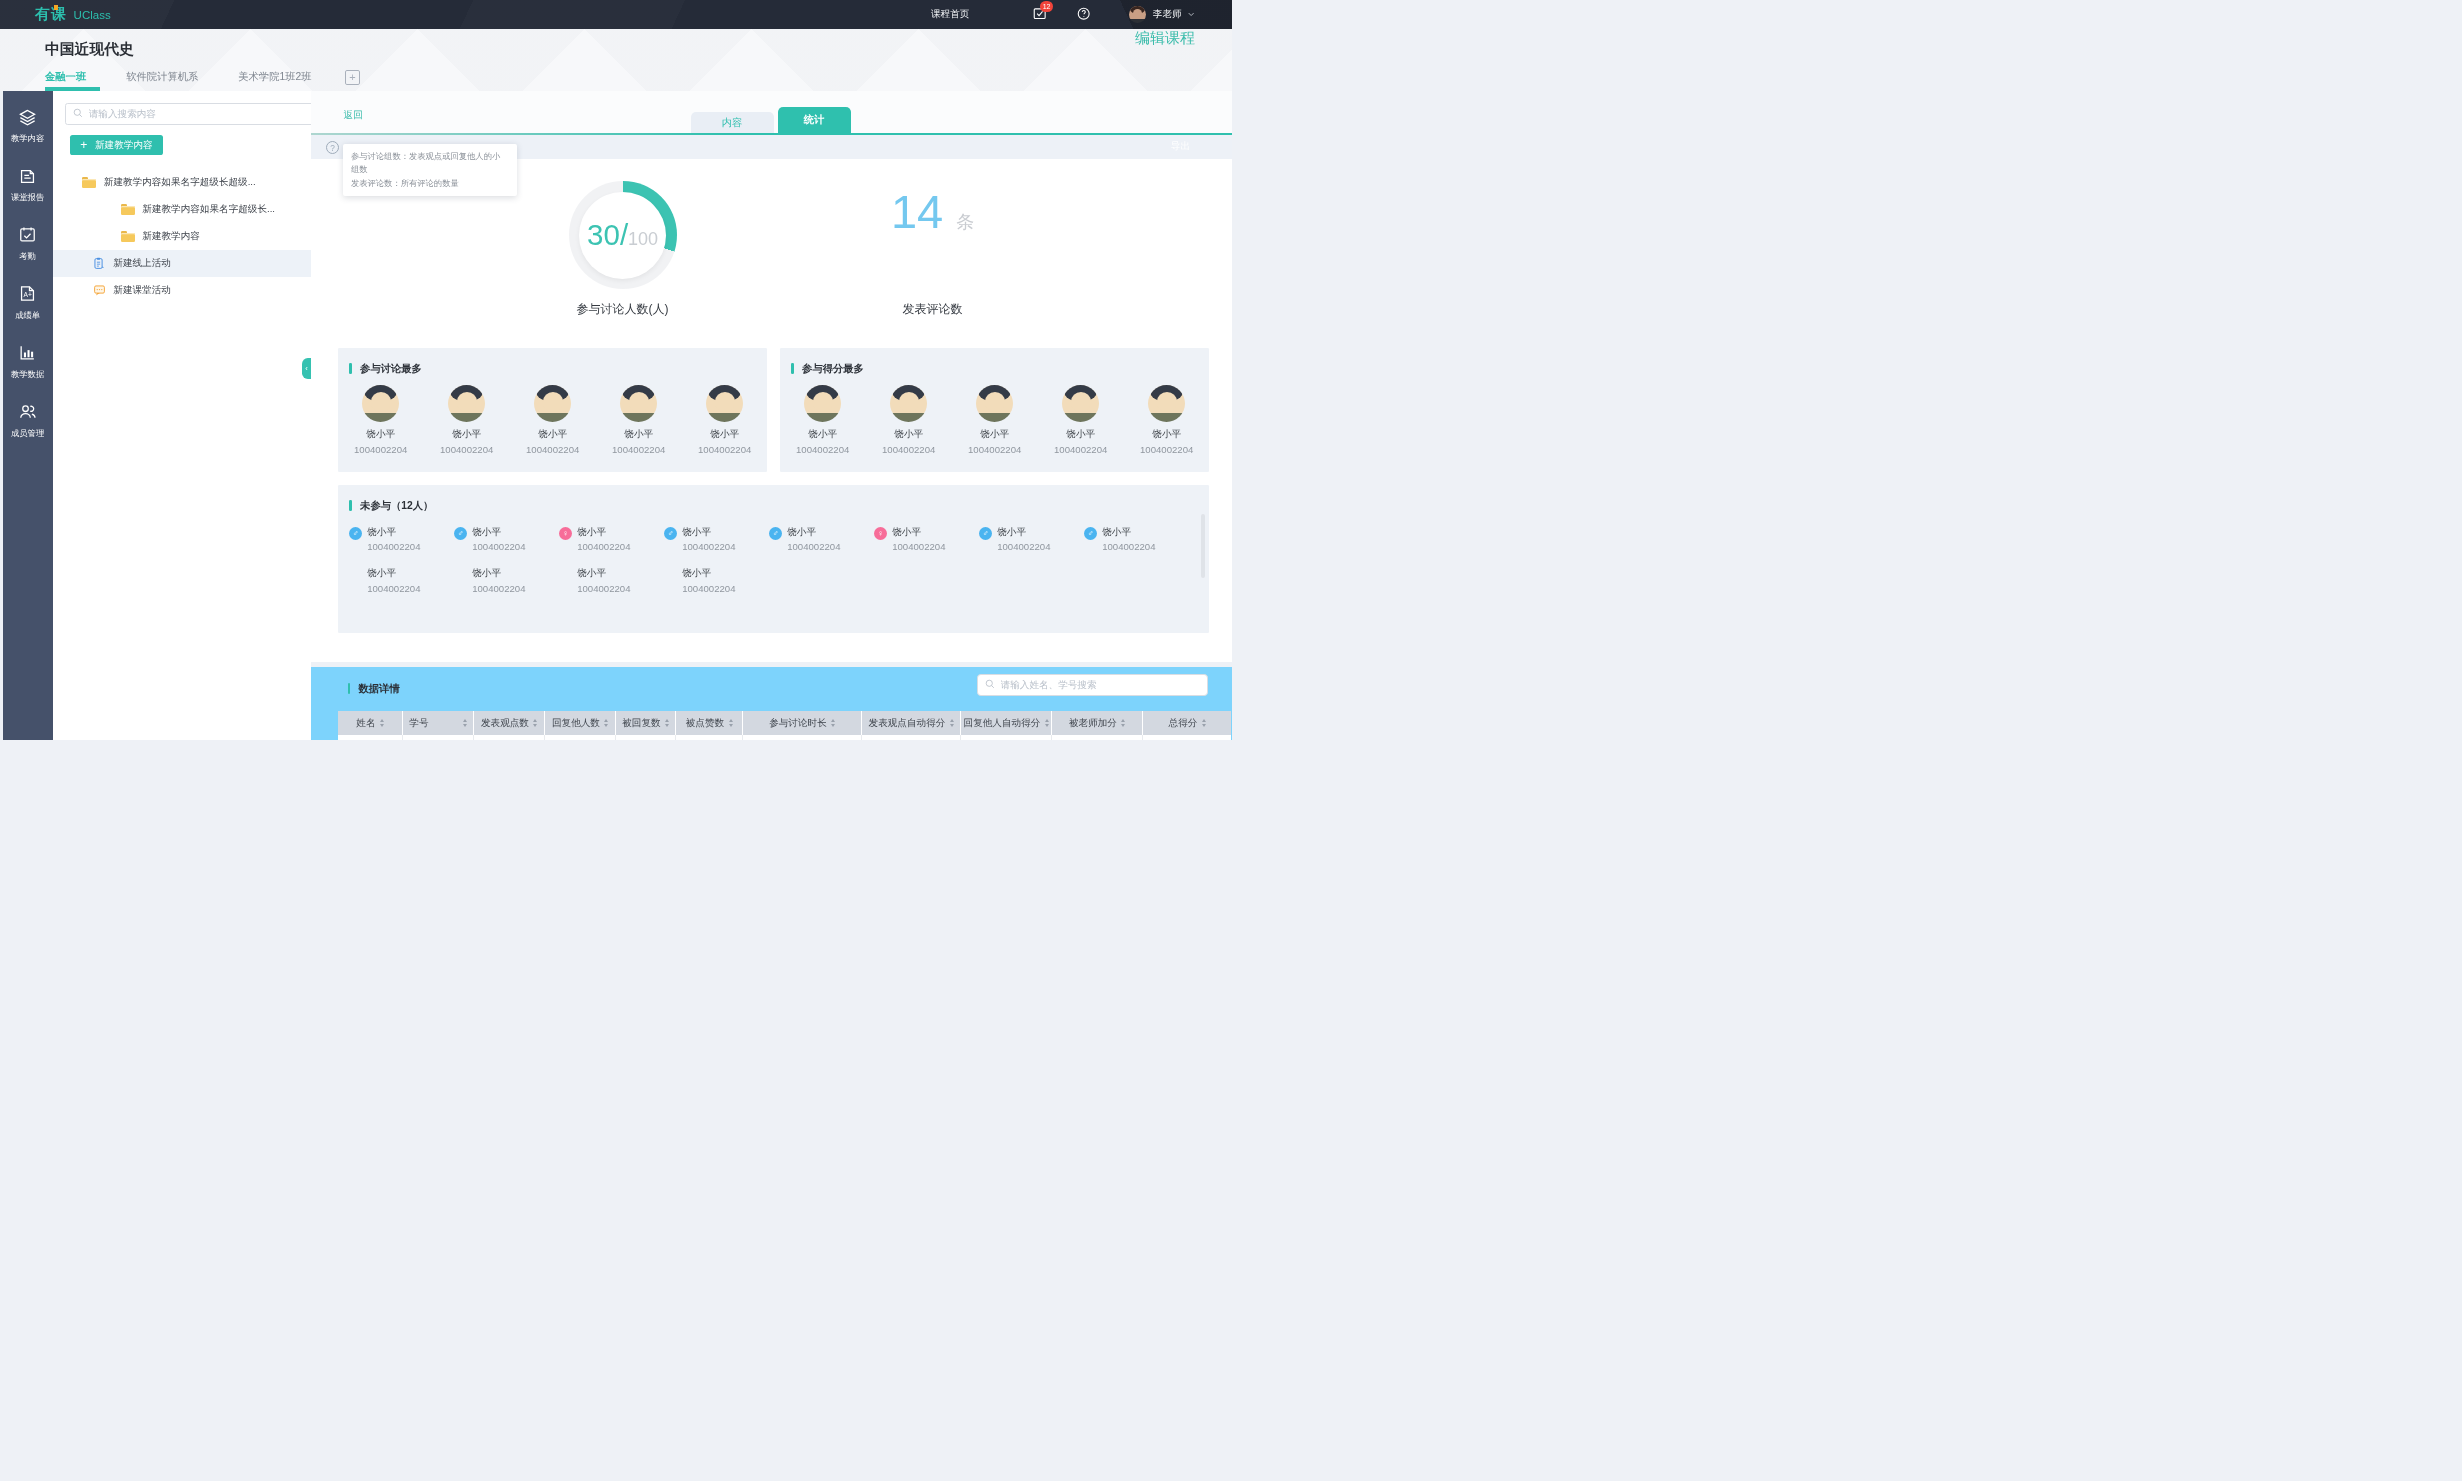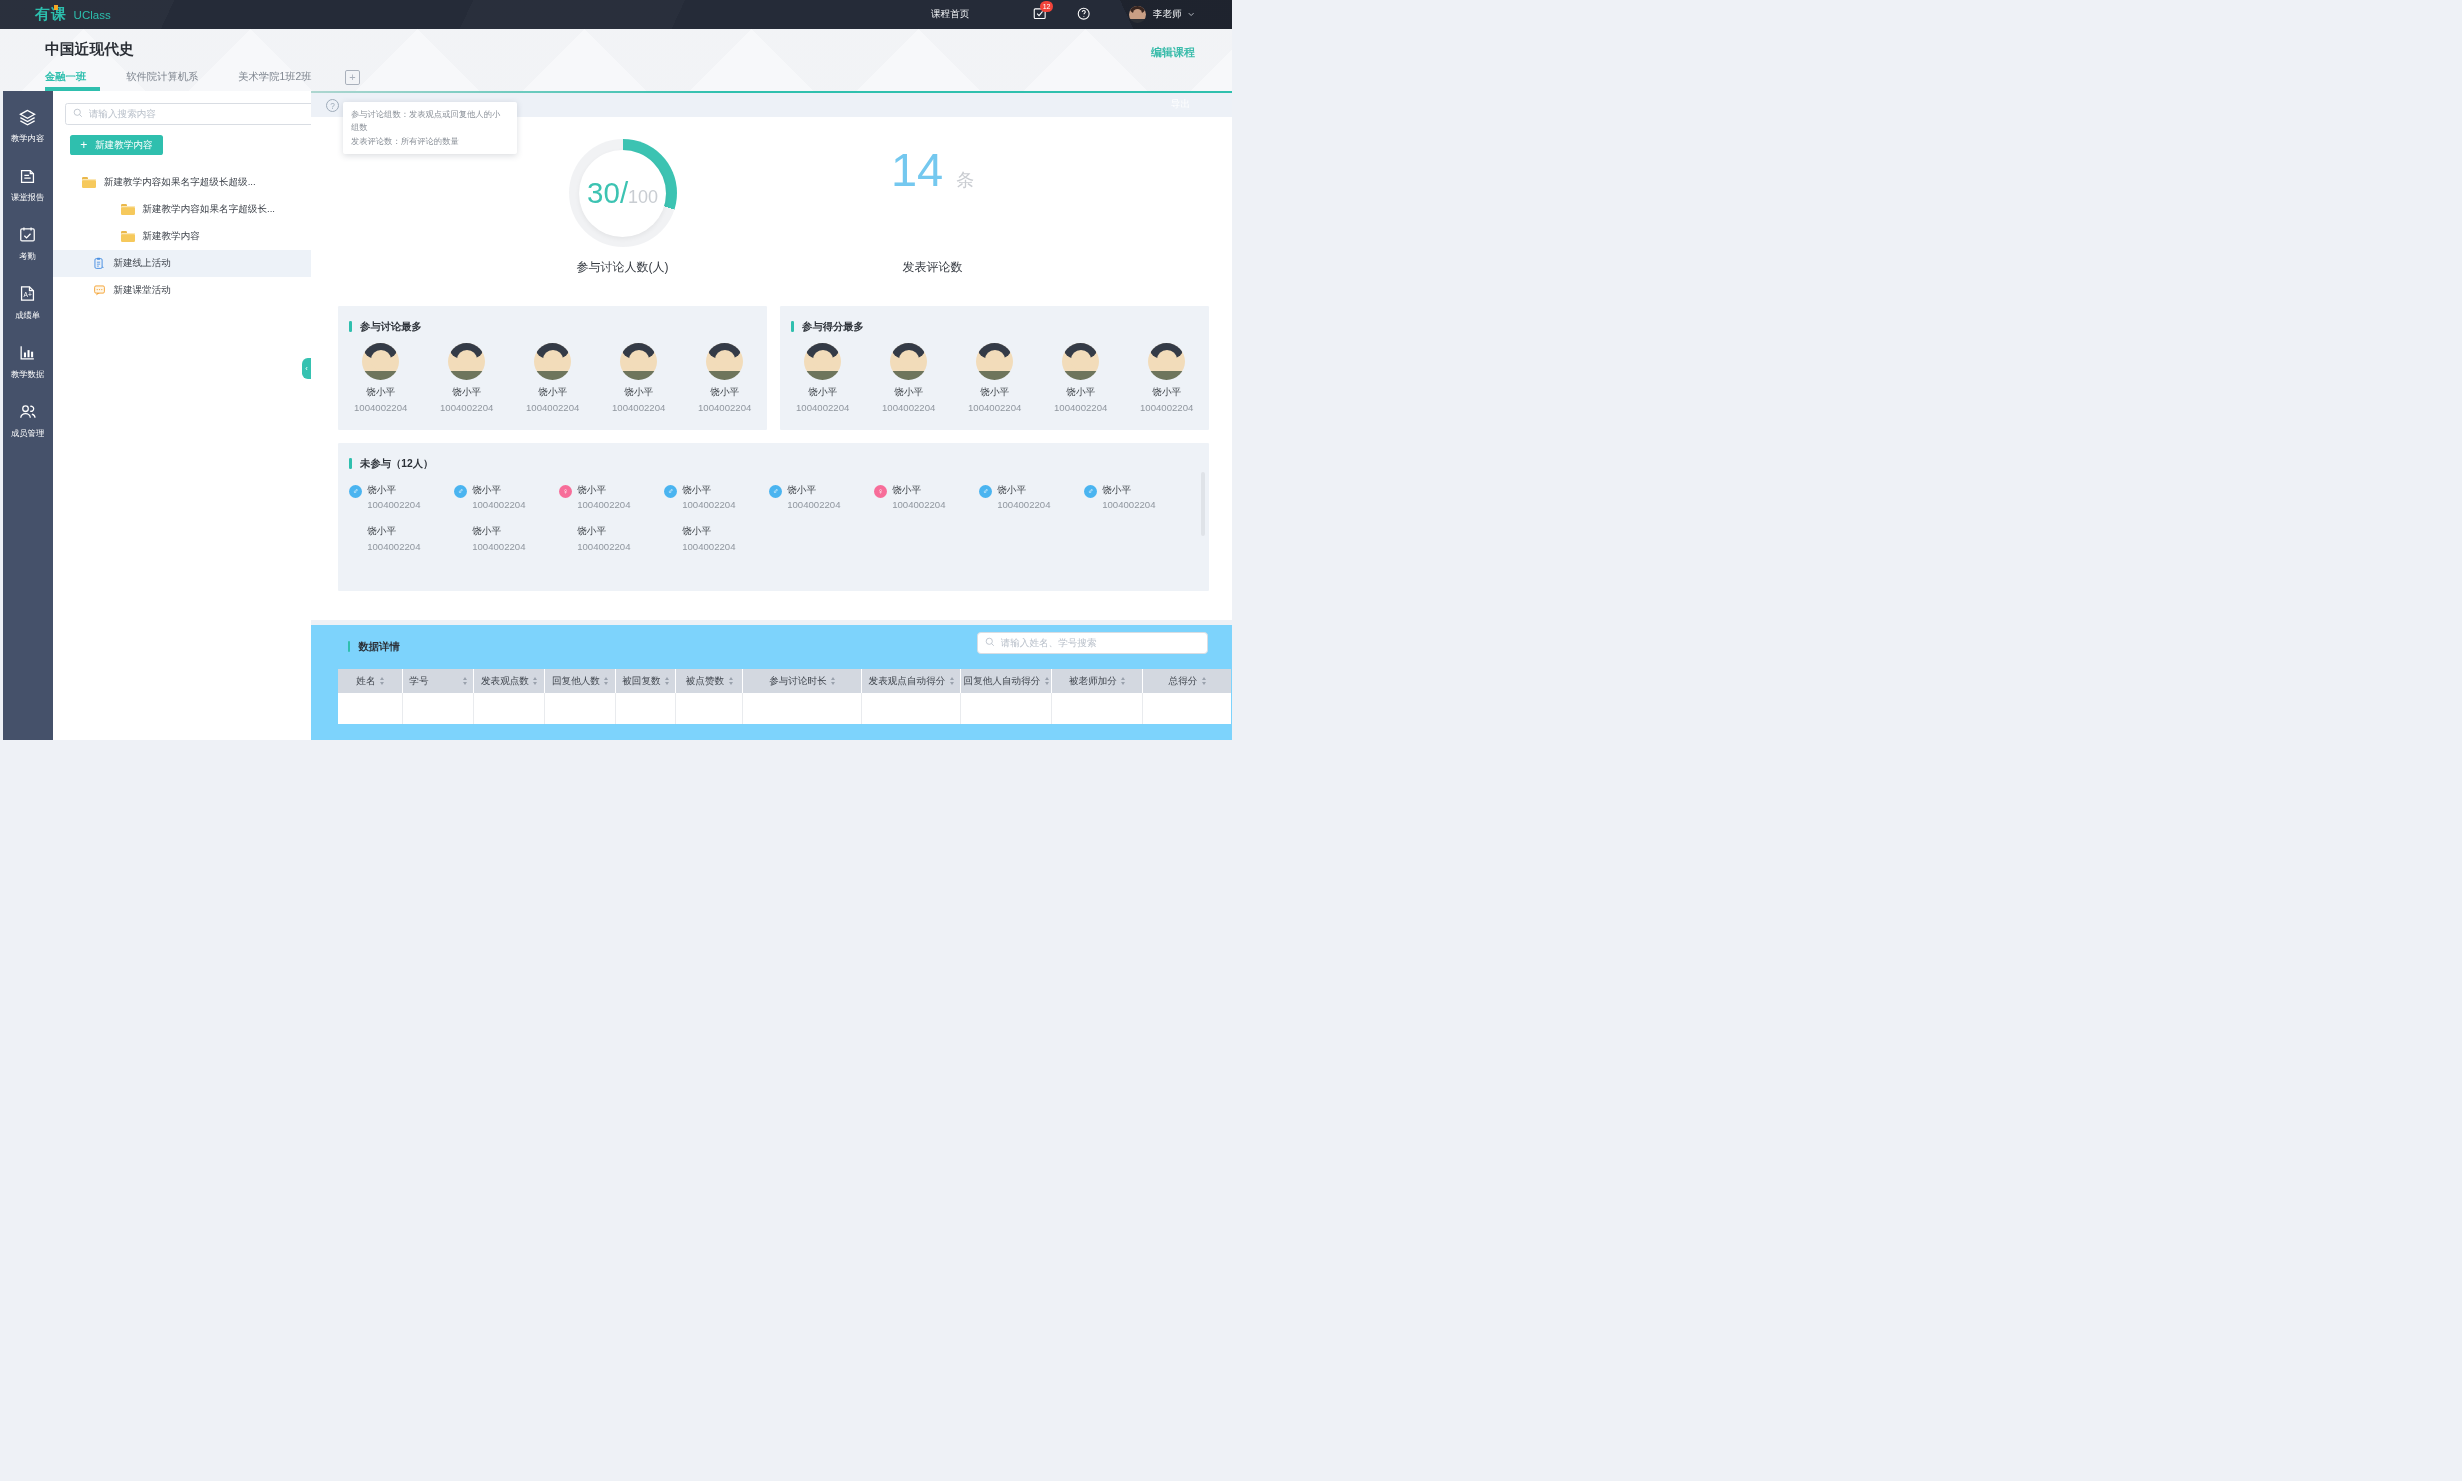--- a/index.html
+++ b/index.html
@@ -40,21 +40,21 @@
   
   .page-header{
     height:62px;position:relative;z-index:10;
     background-color:#f7f8fa;
     background-image:
       linear-gradient(45deg, rgba(40,60,90,0.022) 25%, transparent 25% 75%, rgba(40,60,90,0.022) 75%),
       linear-gradient(-45deg, rgba(40,60,90,0.022) 25%, transparent 25% 75%, rgba(40,60,90,0.022) 75%);
     background-size:167px 167px;
   }
   .course-title{position:absolute;left:45px;top:11px;font-size:14.8px;font-weight:bold;color:#2b2f36;}
-  .edit-course{position:absolute;right:37px;top:16px;font-size:11px;color:#3bbcab;cursor:pointer;font-weight:bold;}
+  .edit-course{position:absolute;right:37px;top:0;font-size:15px;color:#3bbcab;cursor:pointer;}
   .class-tabs{position:absolute;left:45px;bottom:6.4px;display:flex;align-items:center;}
   .class-tab{font-size:10.3px;color:#7e858f;cursor:pointer;margin-right:40px;white-space:nowrap;}
   .class-tab.active{color:#2fbfae;font-weight:bold;}
   .tab-underline{position:absolute;left:0;bottom:-6.4px;width:55px;height:3.2px;background:#2fbfae;}
   .class-tab.active{position:relative;}
   .add-class{width:14.8px;height:14.8px;border:1.3px solid #a9b0bb;border-radius:1.9px;color:#a9b0bb;
     font-size:11px;line-height:12.2px;text-align:center;cursor:pointer;margin-left:-6.4px;}
   
   .main{display:flex;height:649px;}
   .rail{
@@ -360,20 +360,25 @@
               <circle cx="13.5" cy="8.5" r="1" fill="#f5a63b"></circle>
           </svg>
         </span>
         <span class="tree-label">新建课堂活动</span>
       </div>
     </div>
     <div class="collapse-handle">‹</div>
   </div>
 
   <div class="content">
+    <div class="content-topbar">
+      <span class="back-link">返回</span>
+      <span class="stat-tab content-tab">内容</span>
+      <span class="stat-tab stats-tab">统计</span>
+    </div>
     <div class="teal-line"></div>
     <div class="band">
       <span class="help-hint">?</span>
       <div class="tooltip">
         <div>参与讨论组数：发表观点或回复他人的小组数</div>
         <div>发表评论数：所有评论的数量</div>
       </div>
       <span class="export-btn">导出</span>
     </div>
 

